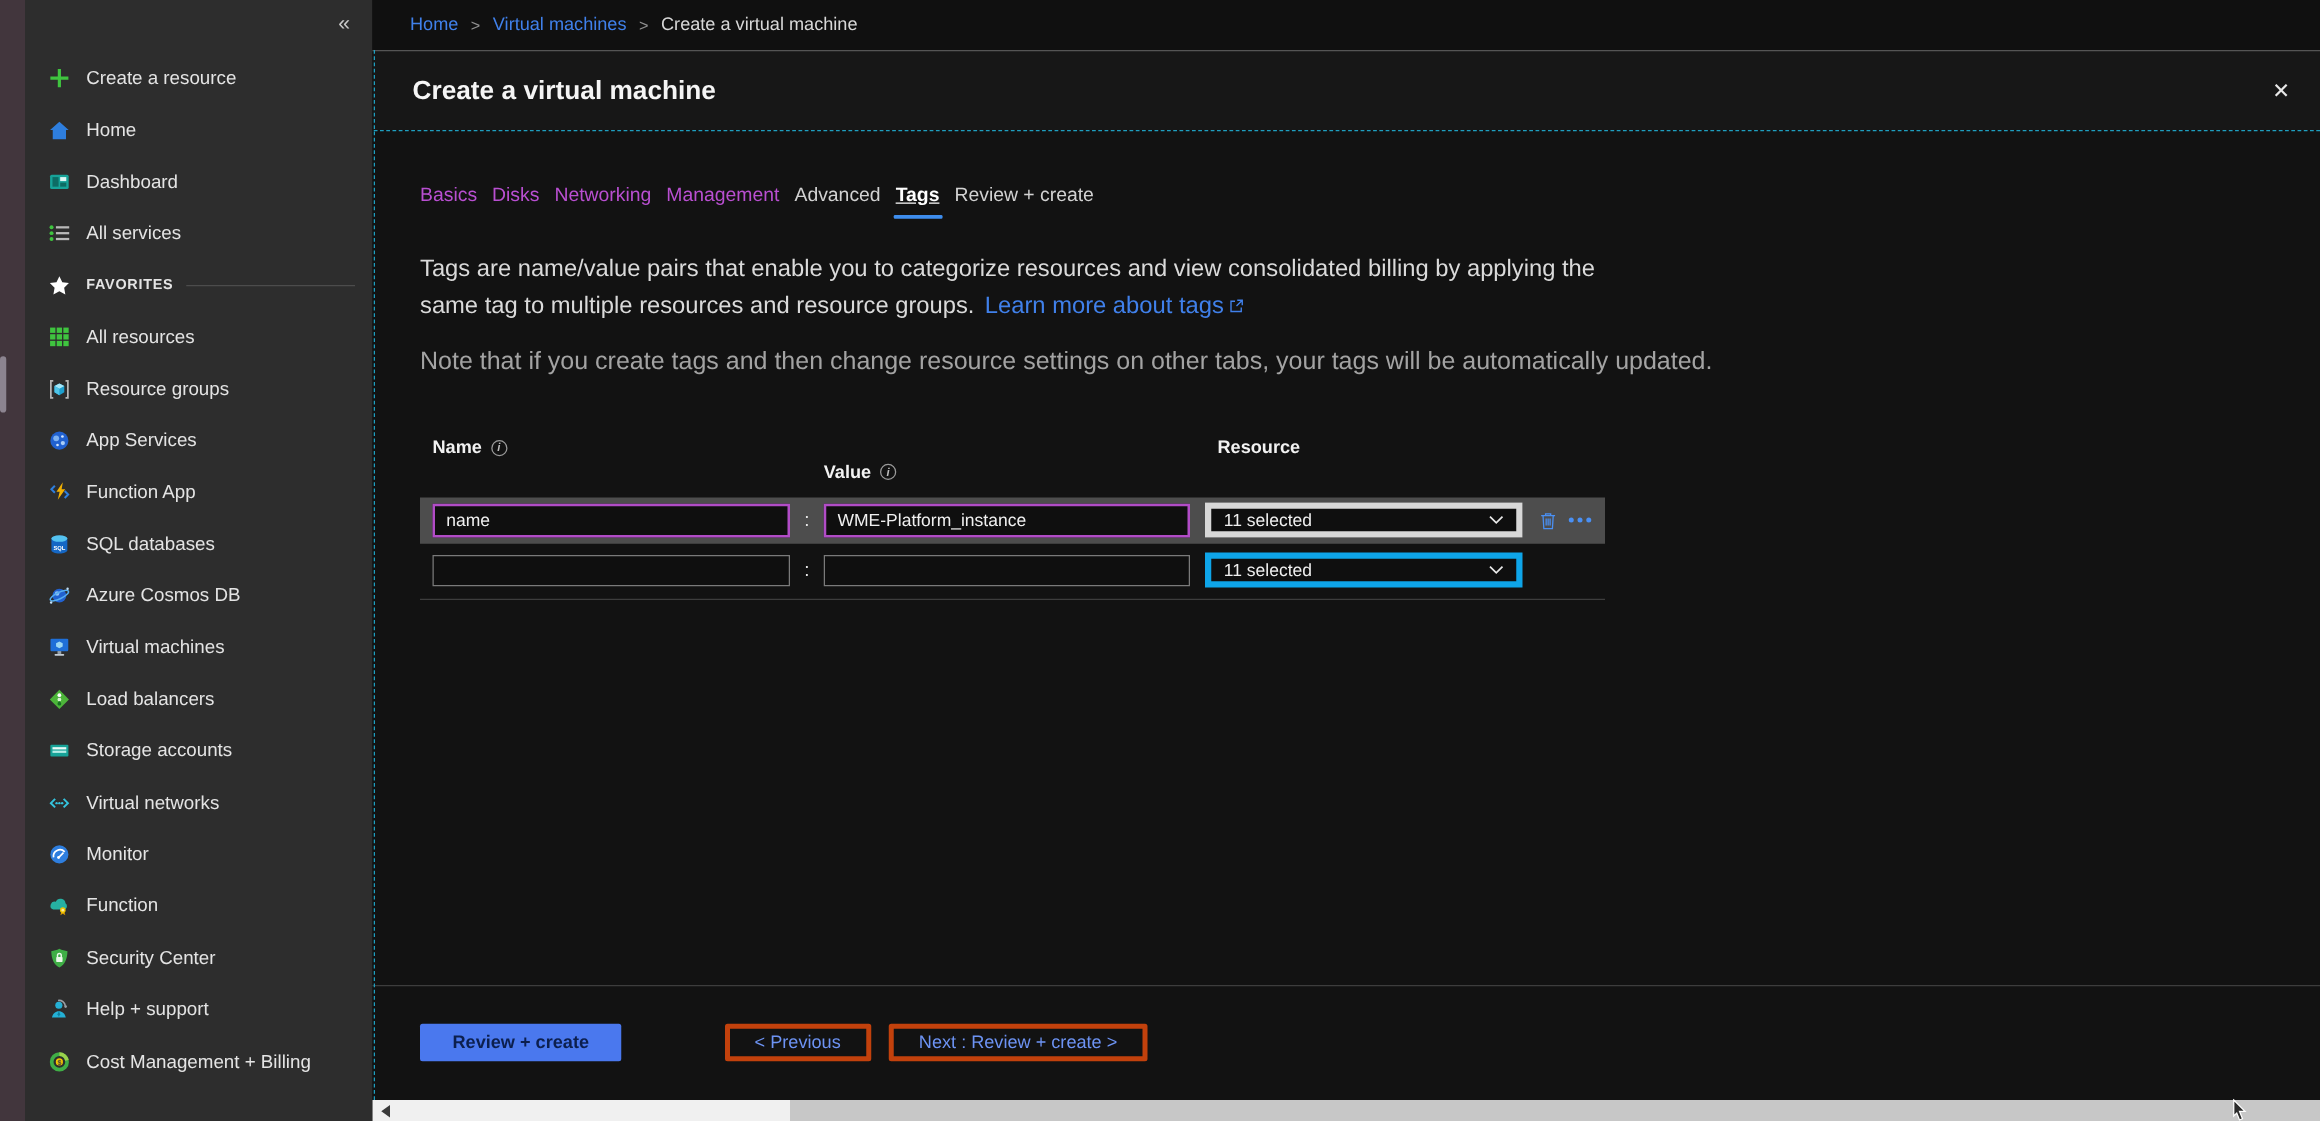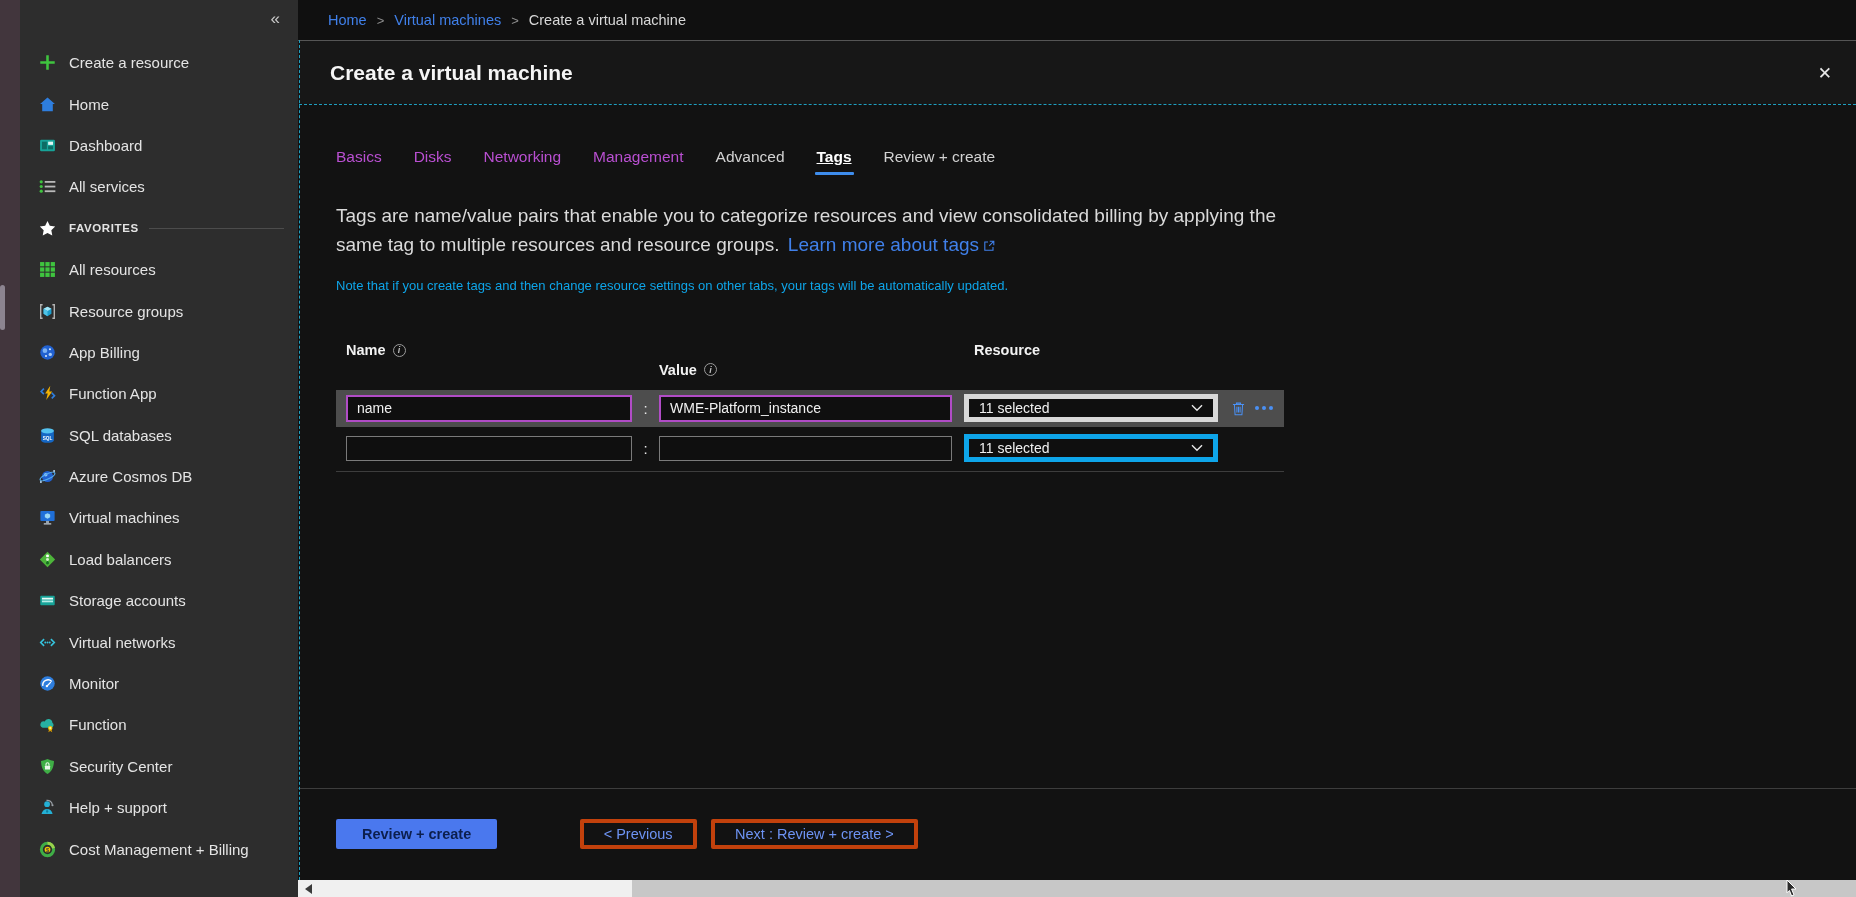--- a/index.html
+++ b/index.html
@@ -32,30 +32,30 @@
   .panel-title{font-size:21px;font-weight:bold;color:#f5f5f5;margin:0;}
   .close-btn{position:absolute;right:18px;top:50%;transform:translateY(-50%);background:none;border:none;color:#e8e8e8;font-size:17px;cursor:pointer;font-family:inherit;}
 
   
   .h-dash{position:absolute;left:1px;right:0;top:104px;height:0;border-top:1px dashed #1f9fc0;z-index:5;}
   .v-dash{position:absolute;left:1px;top:40px;bottom:17px;width:0;border-left:1px dashed #1f9fc0;z-index:5;}
 
   .panel-body{position:absolute;top:104px;left:0;right:0;bottom:0;padding:44px 0 0 38px;}
 
   
-  .tabs{display:flex;gap:32px;font-size:15.5px;}
+  .tabs{display:flex;gap:12px;font-size:15.5px;}
   .tab{color:#d2d2d2;position:relative;padding-bottom:9px;cursor:pointer;white-space:nowrap;}
   .tab.completed{color:#b94fd1;}
   .tab.active{color:#fff;font-weight:bold;text-decoration:underline;}
   .tab.active::after{content:"";position:absolute;left:-2px;right:-2px;bottom:0;height:3px;background:#3e8ded;border-radius:1px;}
 
   .desc{margin:26px 0 16px;width:945px;font-size:19px;line-height:1.55;color:#dadada;}
   .learn-link{color:#4080ea;text-decoration:none;cursor:pointer;margin-left:3px;}
   .ext-icon{width:12px;height:12px;margin-left:4px;vertical-align:-1px;}
-  .note{margin:18px 0 0;font-size:13px;color:#0ea5e9;}
+  .note{margin:18px 0 0;font-size:20px;color:#a3a3a3;}
 
   
   .tag-table{margin-top:30px;}
   .t-head{display:flex;padding-left:10px;margin-bottom:12px;}
   .th{font-weight:bold;font-size:14.5px;color:#f2f2f2;display:flex;align-items:center;gap:7px;}
   .th0{width:313px;}.th1{width:315px;margin-top:39px;}
   .info{width:13px;height:13px;border:1px solid #9b9b9b;border-radius:50%;display:inline-flex;align-items:center;justify-content:center;font-size:9px;color:#bdbdbd;font-style:italic;cursor:default;}
   .info::after{content:"i";}
   .t-row{display:flex;align-items:center;height:37px;padding:0 10px;margin-top:3px;width:948px;}
   .t-row.highlighted{background:#4d4d4d;}
@@ -283,21 +283,21 @@
         <div class="nav-item">
           <svg class="nav-icon">
             <use href="#i-cube"></use>
           </svg>
           <span class="nav-label">Resource groups</span>
         </div>
         <div class="nav-item">
           <svg class="nav-icon">
             <use href="#i-globe"></use>
           </svg>
-          <span class="nav-label">App Billing</span>
+          <span class="nav-label">App Services</span>
         </div>
         <div class="nav-item">
           <svg class="nav-icon">
             <use href="#i-lightning"></use>
           </svg>
           <span class="nav-label">Function App</span>
         </div>
         <div class="nav-item">
           <svg class="nav-icon">
             <use href="#i-database"></use>

